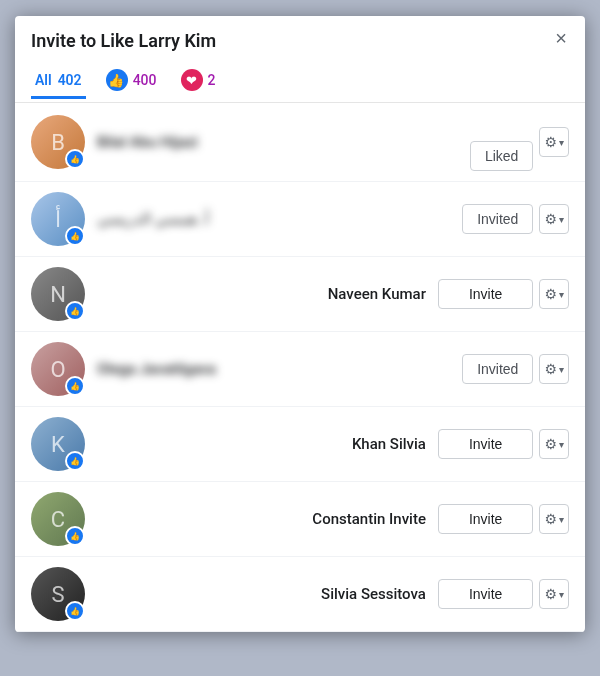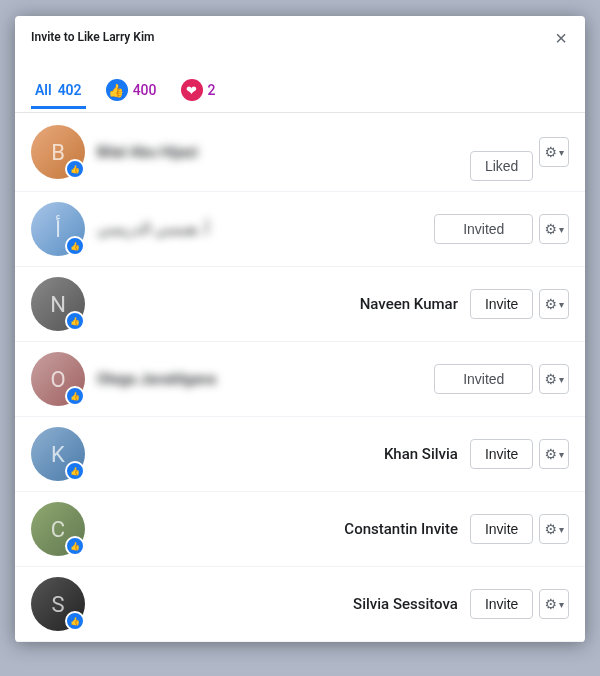--- a/index.html
+++ b/index.html
@@ -25,24 +25,24 @@
       overflow: hidden;
       position: relative;
       margin: 8px auto;
     }
     .modal-header {
       padding: 14px 16px 0 16px;
       border-bottom: 1px solid #e5e5e5;
       position: relative;
     }
     .modal-title {
-      font-size: 12px;
+      font-size: 18px;
       font-weight: 600;
       color: #1c1e21;
-      margin-bottom: 27px;
+      margin-bottom: 10px;
     }
     .close-btn {
       position: absolute;
       top: 10px;
       right: 12px;
       background: none;
       border: none;
       font-size: 20px;
       color: #606770;
       cursor: pointer;
@@ -158,31 +158,31 @@
       border: 1px solid #ccd0d5;
       border-radius: 4px;
       background: #fff;
       font-size: 14px;
       font-weight: 500;
       color: #4b4f56;
       cursor: pointer;
       margin-top: 28px;
     }
     .btn-invited {
-      padding: 6px 28px;
+      padding: 6px 14px;
       border: 1px solid #ccd0d5;
       border-radius: 4px;
       background: #fff;
       font-size: 14px;
       font-weight: 500;
       color: #4b4f56;
       cursor: pointer;
     }
     .btn-invite {
-      padding: 6px 14px;
+      padding: 6px 30px;
       border: 1px solid #ccd0d5;
       border-radius: 4px;
       background: #fff;
       font-size: 14px;
       font-weight: 500;
       color: #1c1e21;
       cursor: pointer;
     }
     .gear-btn {
       display: flex;

